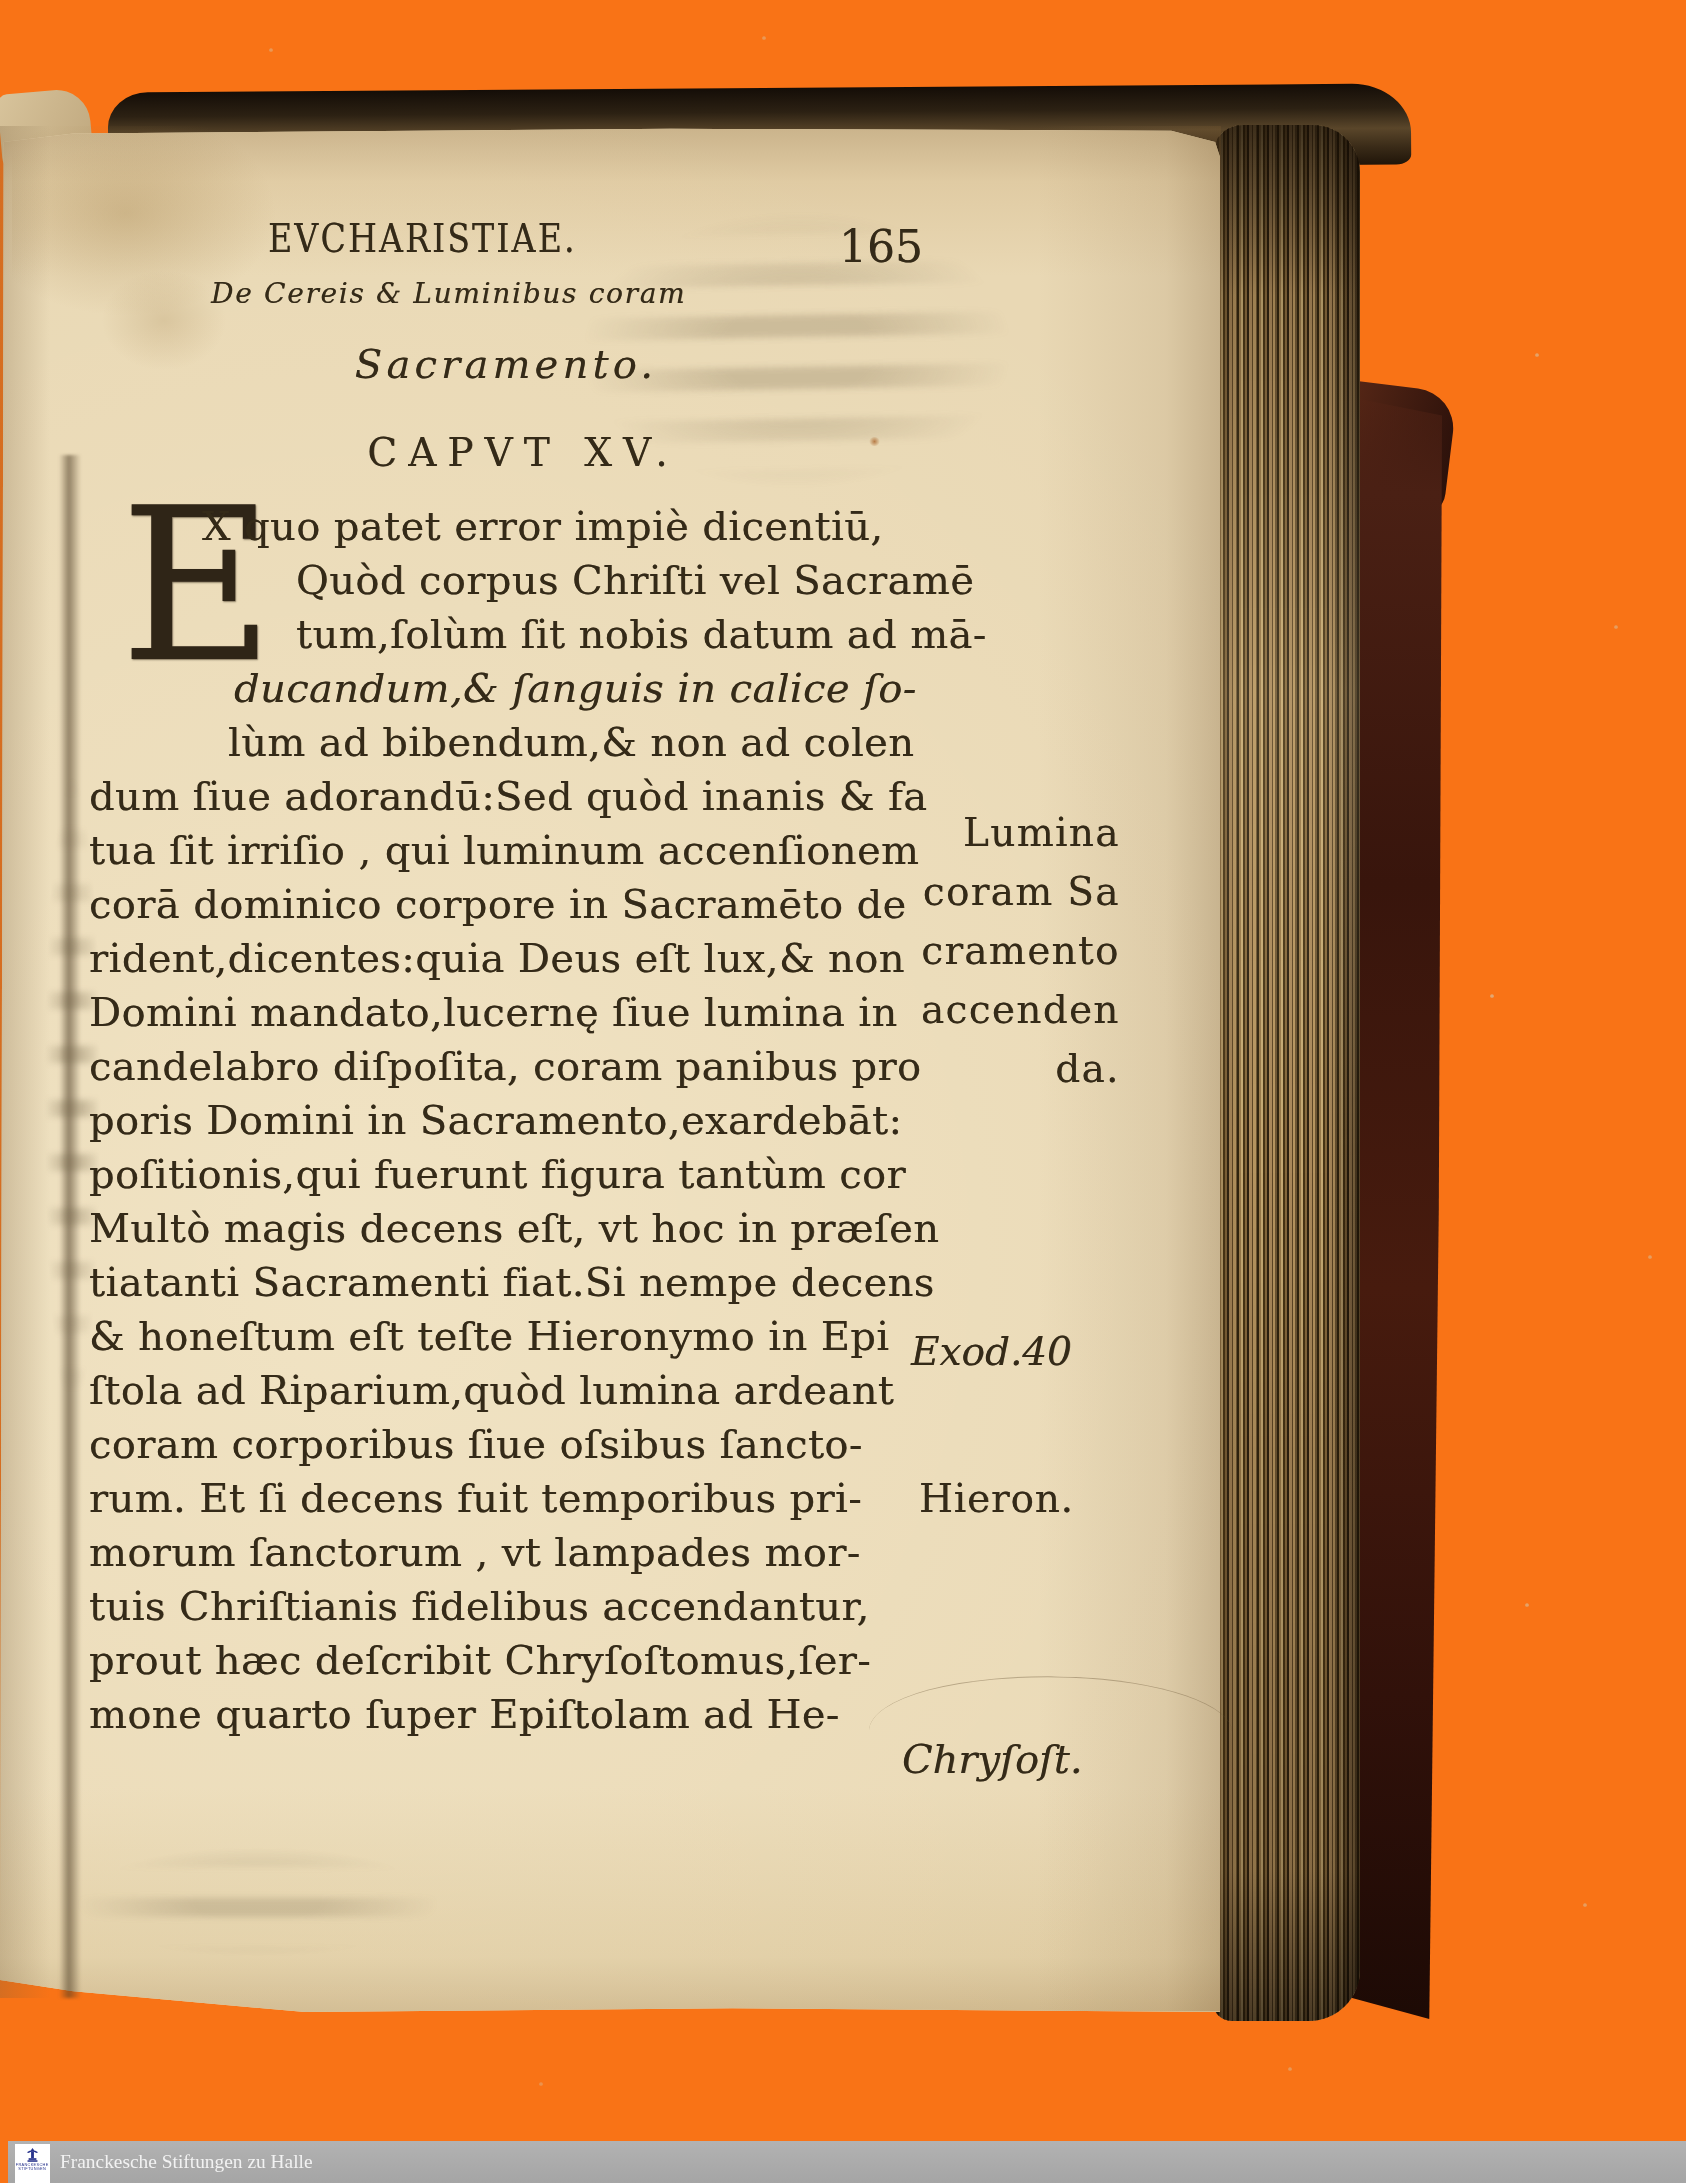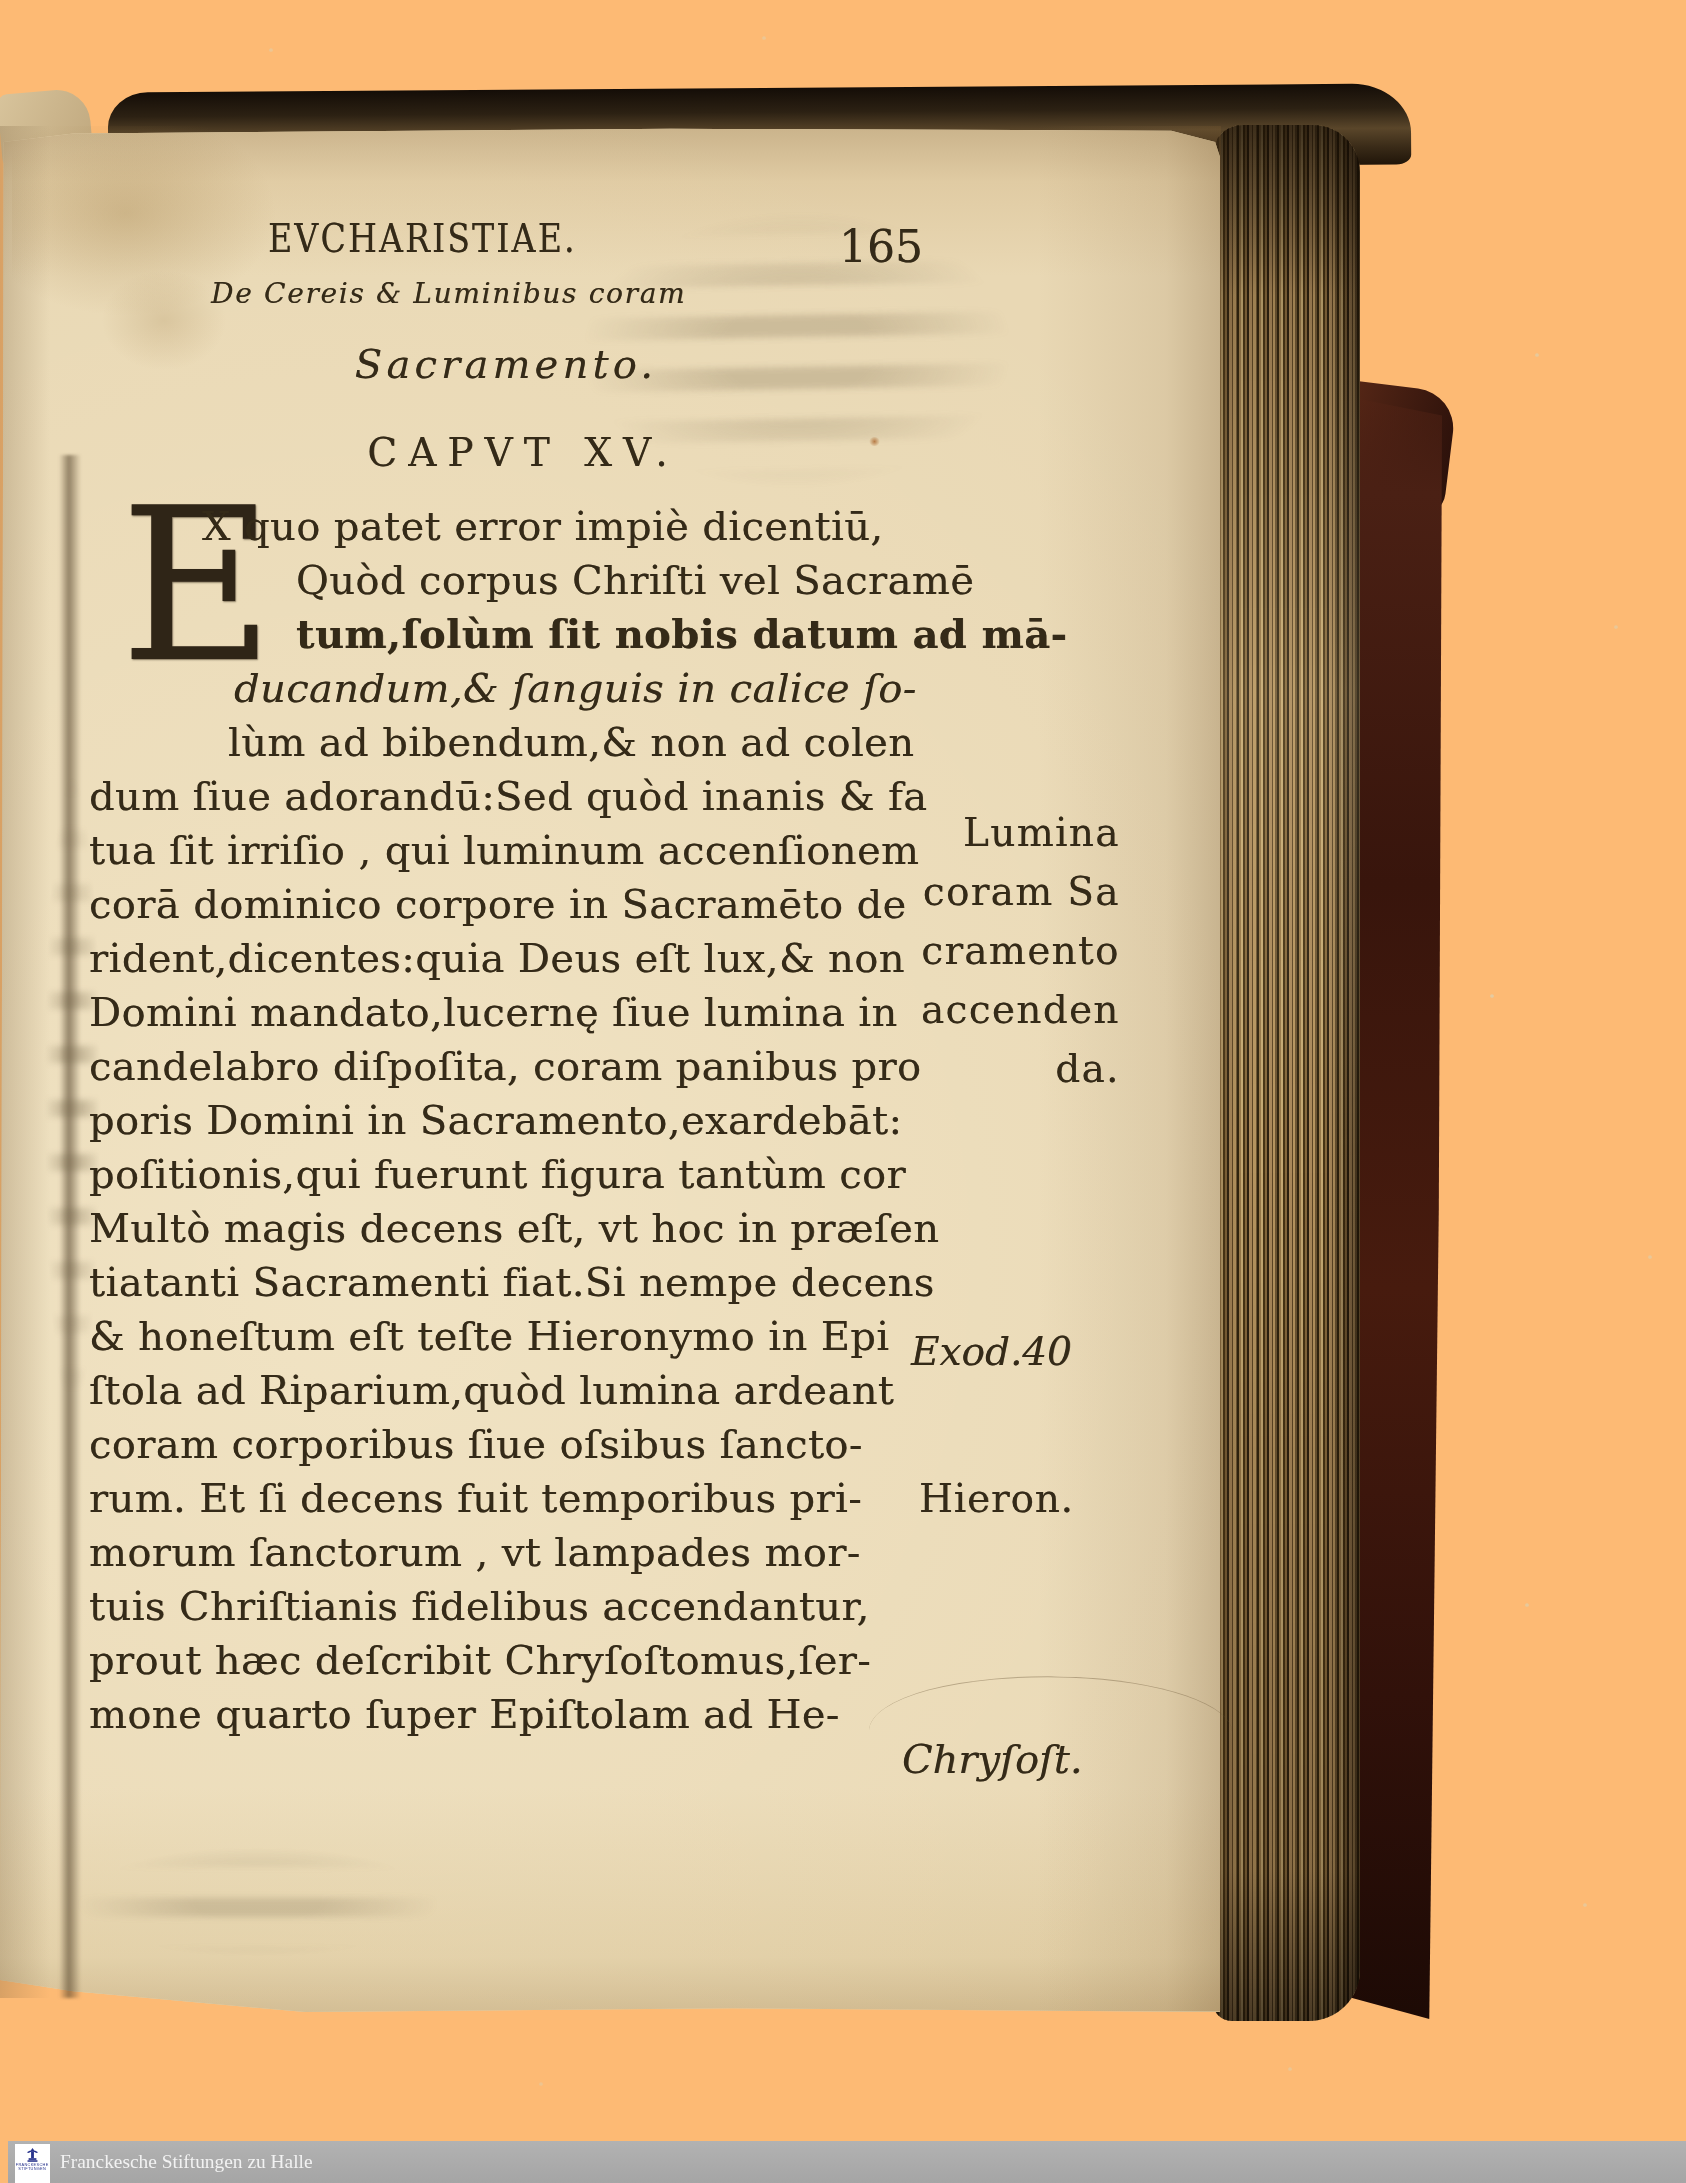--- a/index.html
+++ b/index.html
@@ -1,16 +1,16 @@
 <!DOCTYPE html>
 <html style="font-size:13.5px"><head>
 <meta charset="utf-8">
 <style>
   html,body{margin:0;padding:0;background:#070907;width:1687px;height:2183px;overflow:hidden;}
-  .scene{position:absolute;left:0;top:0;width:1687px;height:2183px;background:#fdba74;font-family:"DejaVu Serif","Liberation Serif",serif;}
+  .scene{position:absolute;left:0;top:0;width:1687px;height:2183px;background:#f97316;font-family:"DejaVu Serif","Liberation Serif",serif;}
   
   .top-edge-band{position:absolute;left:108px;top:88px;width:1303px;height:81px;z-index:2;
     background:linear-gradient(180deg,#140d07 0%,#2c2113 30%,#5a462a 55%,#3a2b18 78%,#201509 100%);
     border-radius:40px 59px 15px 11.8px / 35px 49px 10px 8.4px;transform:rotate(-.4deg);}
   .cover-strip{position:absolute;left:1336px;top:396px;width:106px;height:1623px;z-index:1;
     background:linear-gradient(180deg,#55241561 , #4a2014 6%,#38150c 30%,#471b0e 55%,#31110a 80%,#1d0a05 100%);
     clip-path:polygon(8% 0,100% 1.2%,97% 50%,88% 100%,4% 98.5%,0 60%);}
   .cover-corner{position:absolute;left:1206px;top:378px;width:245px;height:126px;z-index:1;
     background:linear-gradient(100deg,#3a1a10,#5c2a18 45%,#2a100a);
     border-radius:22px 40px 25px 17px;transform:rotate(7deg);}
@@ -68,21 +68,21 @@
   .ink{color:#342a18;text-shadow:0.3px 0.4px 0.6px rgba(52,40,22,.65);z-index:6;position:absolute;white-space:nowrap;}
   .running-header{left:268px;top:216px;font-size:39px;letter-spacing:2.5px;transform:scaleX(.85);transform-origin:left top;}
   .page-number{left:839px;top:221px;font-size:44px;}
   .subtitle1{left:211px;top:277px;width:590px;text-align:left;font-style:italic;font-size:28px;letter-spacing:1.7px;}
   .subtitle2{left:211px;top:341px;width:590px;text-align:center;font-style:italic;font-size:40px;letter-spacing:4.2px;}
   .caput{left:211px;top:430px;width:624px;text-align:center;font-size:39px;letter-spacing:11px;}
   .dropcap{left:120px;top:504px;font-size:211px;line-height:.78;color:#2f2517;
     text-shadow:0.8px 0.8px 1.7px rgba(45,35,18,.55);}
   .body-block{left:89px;top:499px;width:843px;}
   .bline{height:54px;line-height:54px;font-size:40px;letter-spacing:0.4px;white-space:nowrap;}
-  .i1{margin-left:113px;} .i2{margin-left:207px;} .i3{margin-left:207px;font-weight:bold;}
+  .i1{margin-left:113px;} .i2{margin-left:207px;} .i3{margin-left:207px;}
   .i4{margin-left:145px;font-style:italic;} .i5{margin-left:139px;}
   .note{z-index:6;text-align:right;}
   .note-lumina{left:921px;top:803px;font-size:39px;letter-spacing:1.3px;line-height:59px;}
   .note-exod{left:911px;top:1322px;font-style:italic;font-size:39px;line-height:59px;}
   .note-hieron{left:919px;top:1469px;font-size:39px;letter-spacing:0.8px;line-height:59px;}
   .note-chrysost{left:902px;top:1730px;font-style:italic;font-size:40px;line-height:59px;}
   
   .footer-bar{position:absolute;left:8px;top:2141px;width:1685px;height:42px;z-index:20;
     background:linear-gradient(180deg,#b2b2b2,#a5a5a5);}
   .logo-box{position:absolute;left:6.7px;top:3.4px;width:35px;height:39px;background:#ffffff;

